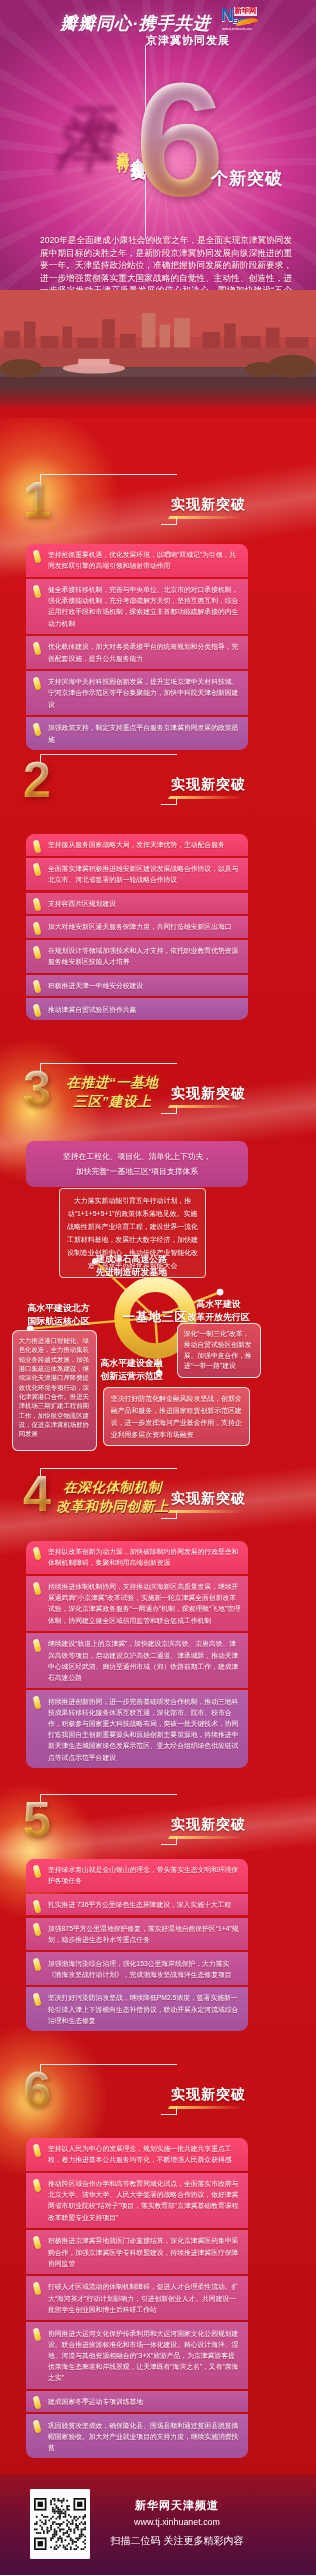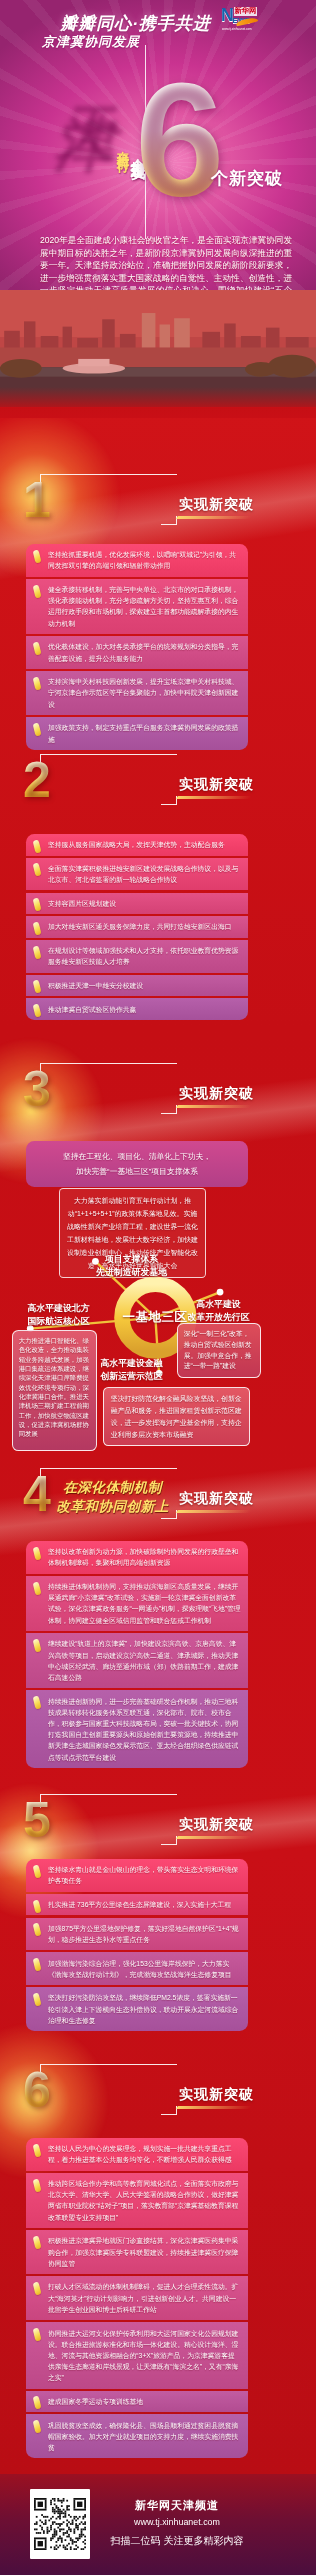--- a/index.html
+++ b/index.html
@@ -14,22 +14,22 @@
   #bg-red{left:0;top:407px;width:316px;height:2067px;
     background:linear-gradient(180deg,#d01318 0%,#c50e14 30%,#c90f16 70%,#b90d14 100%);}
   .glow{border-radius:50%;filter:blur(1px);}
   .gold-glow{background:radial-gradient(closest-side, rgba(255,224,100,.95), rgba(255,150,60,.45), rgba(255,150,60,0));}
   .white-swoosh{background:linear-gradient(180deg, rgba(255,255,255,0), rgba(255,235,220,.28), rgba(255,255,255,0));}
   #fade-to-red{left:0;top:387px;width:316px;height:31px;
     background:linear-gradient(180deg, rgba(197,14,20,0), rgba(197,14,20,.85) 70%, #c90f16 100%);}
   
   #slogan{left:26px;top:11.5px;width:219px;text-align:center;color:#fff;font-size:17px;font-weight:bold;font-style:italic;
     text-shadow:0 1px 2.6px rgba(140,20,95,.9),0 0 7.3px rgba(255,255,255,.35);letter-spacing:1px;}
-  #subtitle{left:42px;top:33px;width:188px;text-align:left;color:#fff;font-size:13px;font-weight:bold;
-    text-shadow:0 0.5px 1.6px rgba(140,20,95,.9);letter-spacing:1px;font-style:italic;}
+  #subtitle{left:42px;top:33px;width:188px;text-align:right;color:#fff;font-size:11px;font-weight:bold;
+    text-shadow:0 0.5px 1.6px rgba(140,20,95,.9);letter-spacing:1px;}
   #logo{left:221px;top:7.3px;width:42px;height:26px;}
   #logo .n{position:absolute;left:0;top:0;font-size:17.7px;font-weight:bold;color:#1663ac;line-height:17.7px;
     text-shadow:0 0.5px 0 #fff;}
   #logo .ews{position:absolute;left:11.5px;top:8.3px;font-size:7.8px;font-weight:bold;color:#1663ac;text-shadow:0 0.5px 0 #fff;}
   #logo .cn{position:absolute;left:12.5px;top:0;font-size:7.3px;font-weight:bold;color:#d2001e;background:rgba(255,255,255,.85);
     padding:0 1px;line-height:8.3px;}
   #logo .swoosh{position:absolute;left:14.6px;top:11.5px;width:22px;height:4.7px;border-radius:50%/80% 100% 20% 0;
     background:linear-gradient(90deg,#f6a623,#f07c00);transform:rotate(-12deg);}
   #logo .url{position:absolute;left:1px;top:20px;font-size:3.1px;color:#fff;}
   #tianjin{left:47px;top:57px;writing-mode:vertical-rl;text-orientation:upright;font-size:60px;line-height:73px;
@@ -63,21 +63,21 @@
   .sec-num{position:absolute;left:23px;top:2.1px;font-size:50px;line-height:52px;font-weight:bold;color:#ffd94e;
     text-shadow:1.6px 2.1px 5.2px rgba(90,0,0,.45);}
   @supports (-webkit-background-clip: text){
     .sec-num{background:linear-gradient(180deg,#ffffff 0%,#ffeda4 35%,#fccf45 68%,#eea31c 100%);
       -webkit-background-clip:text;background-clip:text;-webkit-text-fill-color:transparent;color:transparent;}
   }
   .sec-title{position:absolute;left:48px;top:11.5px;width:129px;text-align:center;font-size:13.6px;line-height:19px;
     font-weight:bold;font-style:italic;color:#ffe06a;letter-spacing:0.5px;
     text-shadow:0.5px 1px 1px rgba(90,10,0,.85),0 0 4.2px rgba(255,190,40,.35);}
   .sec-badge{position:absolute;left:171px;top:24px;font-size:14px;font-weight:bold;color:#fff;letter-spacing:1px;
-    text-shadow:0 1px 2.1px rgba(90,0,0,.6);margin-left:8px;}
+    text-shadow:0 1px 2.1px rgba(90,0,0,.6);}
   .sec-badge::after{content:"";position:absolute;left:-2.1px;top:20px;width:74px;height:2.6px;transform:skewX(-35deg);
     background:linear-gradient(90deg, rgba(255,224,110,.95), rgba(255,224,110,0));}
   
   .stack{position:absolute;left:26px;width:222px;}
   .item{position:relative;margin-bottom:2.1px;padding:5.2px 7.3px 5.2px 22px;color:#fff;font-size:6.8px;line-height:11.2px;
     text-shadow:0 0.5px 1px rgba(120,10,40,.5);}
   .item.first{border-radius:8.3px 8.3px 0 0;}
   .item.last{border-radius:0 0 8.3px 8.3px;margin-bottom:0;}
   .bullet{position:absolute;left:7.8px;top:5.7px;width:6.3px;height:12.5px;border-radius:3.1px;transform:rotate(-14deg);
     background:linear-gradient(160deg,#fffbe0 0%,#f8dc54 55%,#e9af1c 100%);box-shadow:0 0.5px 1px rgba(90,0,0,.4);}
@@ -205,20 +205,24 @@
       <div class="item" style="background: linear-gradient(rgb(228, 81, 133), rgb(212, 65, 117));"><span class="bullet"></span><span class="item-text">支持容西片区规划建设</span></div>
       <div class="item" style="background: linear-gradient(rgb(217, 85, 143), rgb(201, 69, 127));"><span class="bullet"></span><span class="item-text">加大对雄安新区通关服务保障力度，共同打造雄安新区出海口</span></div>
       <div class="item" style="background: linear-gradient(rgb(205, 88, 152), rgb(189, 72, 136));"><span class="bullet"></span><span class="item-text">在规划设计等领域加强技术和人才支持，依托职业教育优势资源服务雄安新区技能人才培养</span></div>
       <div class="item" style="background: linear-gradient(rgb(194, 92, 161), rgb(178, 76, 145));"><span class="bullet"></span><span class="item-text">积极推进天津一中雄安分校建设</span></div>
       <div class="item last" style="background: linear-gradient(rgb(182, 96, 170), rgb(166, 80, 154));"><span class="bullet"></span><span class="item-text">推动津冀自贸试验区协作共赢</span></div>
     </div>
     <div class="sec-header" style="top: 1061px;">
       <div class="frame-a"></div>
       <div class="frame-b"></div>
       <div class="sec-num">3</div>
+      <div class="sec-title">
+        <div>在推进“一基地</div>
+        <div>三区”建设上</div>
+      </div>
       <div class="sec-badge">实现新突破</div>
     </div>
     <div class="sec-header" style="top: 1466px;">
       <div class="frame-a"></div>
       <div class="frame-b"></div>
       <div class="sec-num">4</div>
       <div class="sec-title">
         <div>在深化体制机制</div>
         <div>改革和协同创新上</div>
       </div>
@@ -283,21 +287,21 @@
   <circle cx="298" cy="137" r="64" fill="none" stroke="url(#goldring)" stroke-width="30"></circle>
   <g fill="#ffffff">
     <circle cx="183" cy="29" r="6.5"></circle>
       <circle cx="422" cy="88" r="6.5"></circle>
     <circle cx="305" cy="244" r="6.5"></circle>
       <circle cx="58" cy="158" r="6.5"></circle>
   </g>
 </svg>
 <div class="abs" id="hub-label">一基地三区</div>
 <div class="abs spoke-label" style="left:74px;top:1253px;width:115px;">
-  <div>项目支撑体系</div>
+  <div>建成津石高速公路</div>
   <div>先进制造研发基地</div>
 </div>
 <div class="abs spoke-label" style="left:14px;top:1302px;width:89px;">
   <div>高水平建设北方</div>
   <div>国际航运核心区</div>
 </div>
 <div class="abs spoke-label" style="left:174px;top:1298px;width:89px;">
   <div>高水平建设</div>
   <div>改革开放先行区</div>
 </div>

